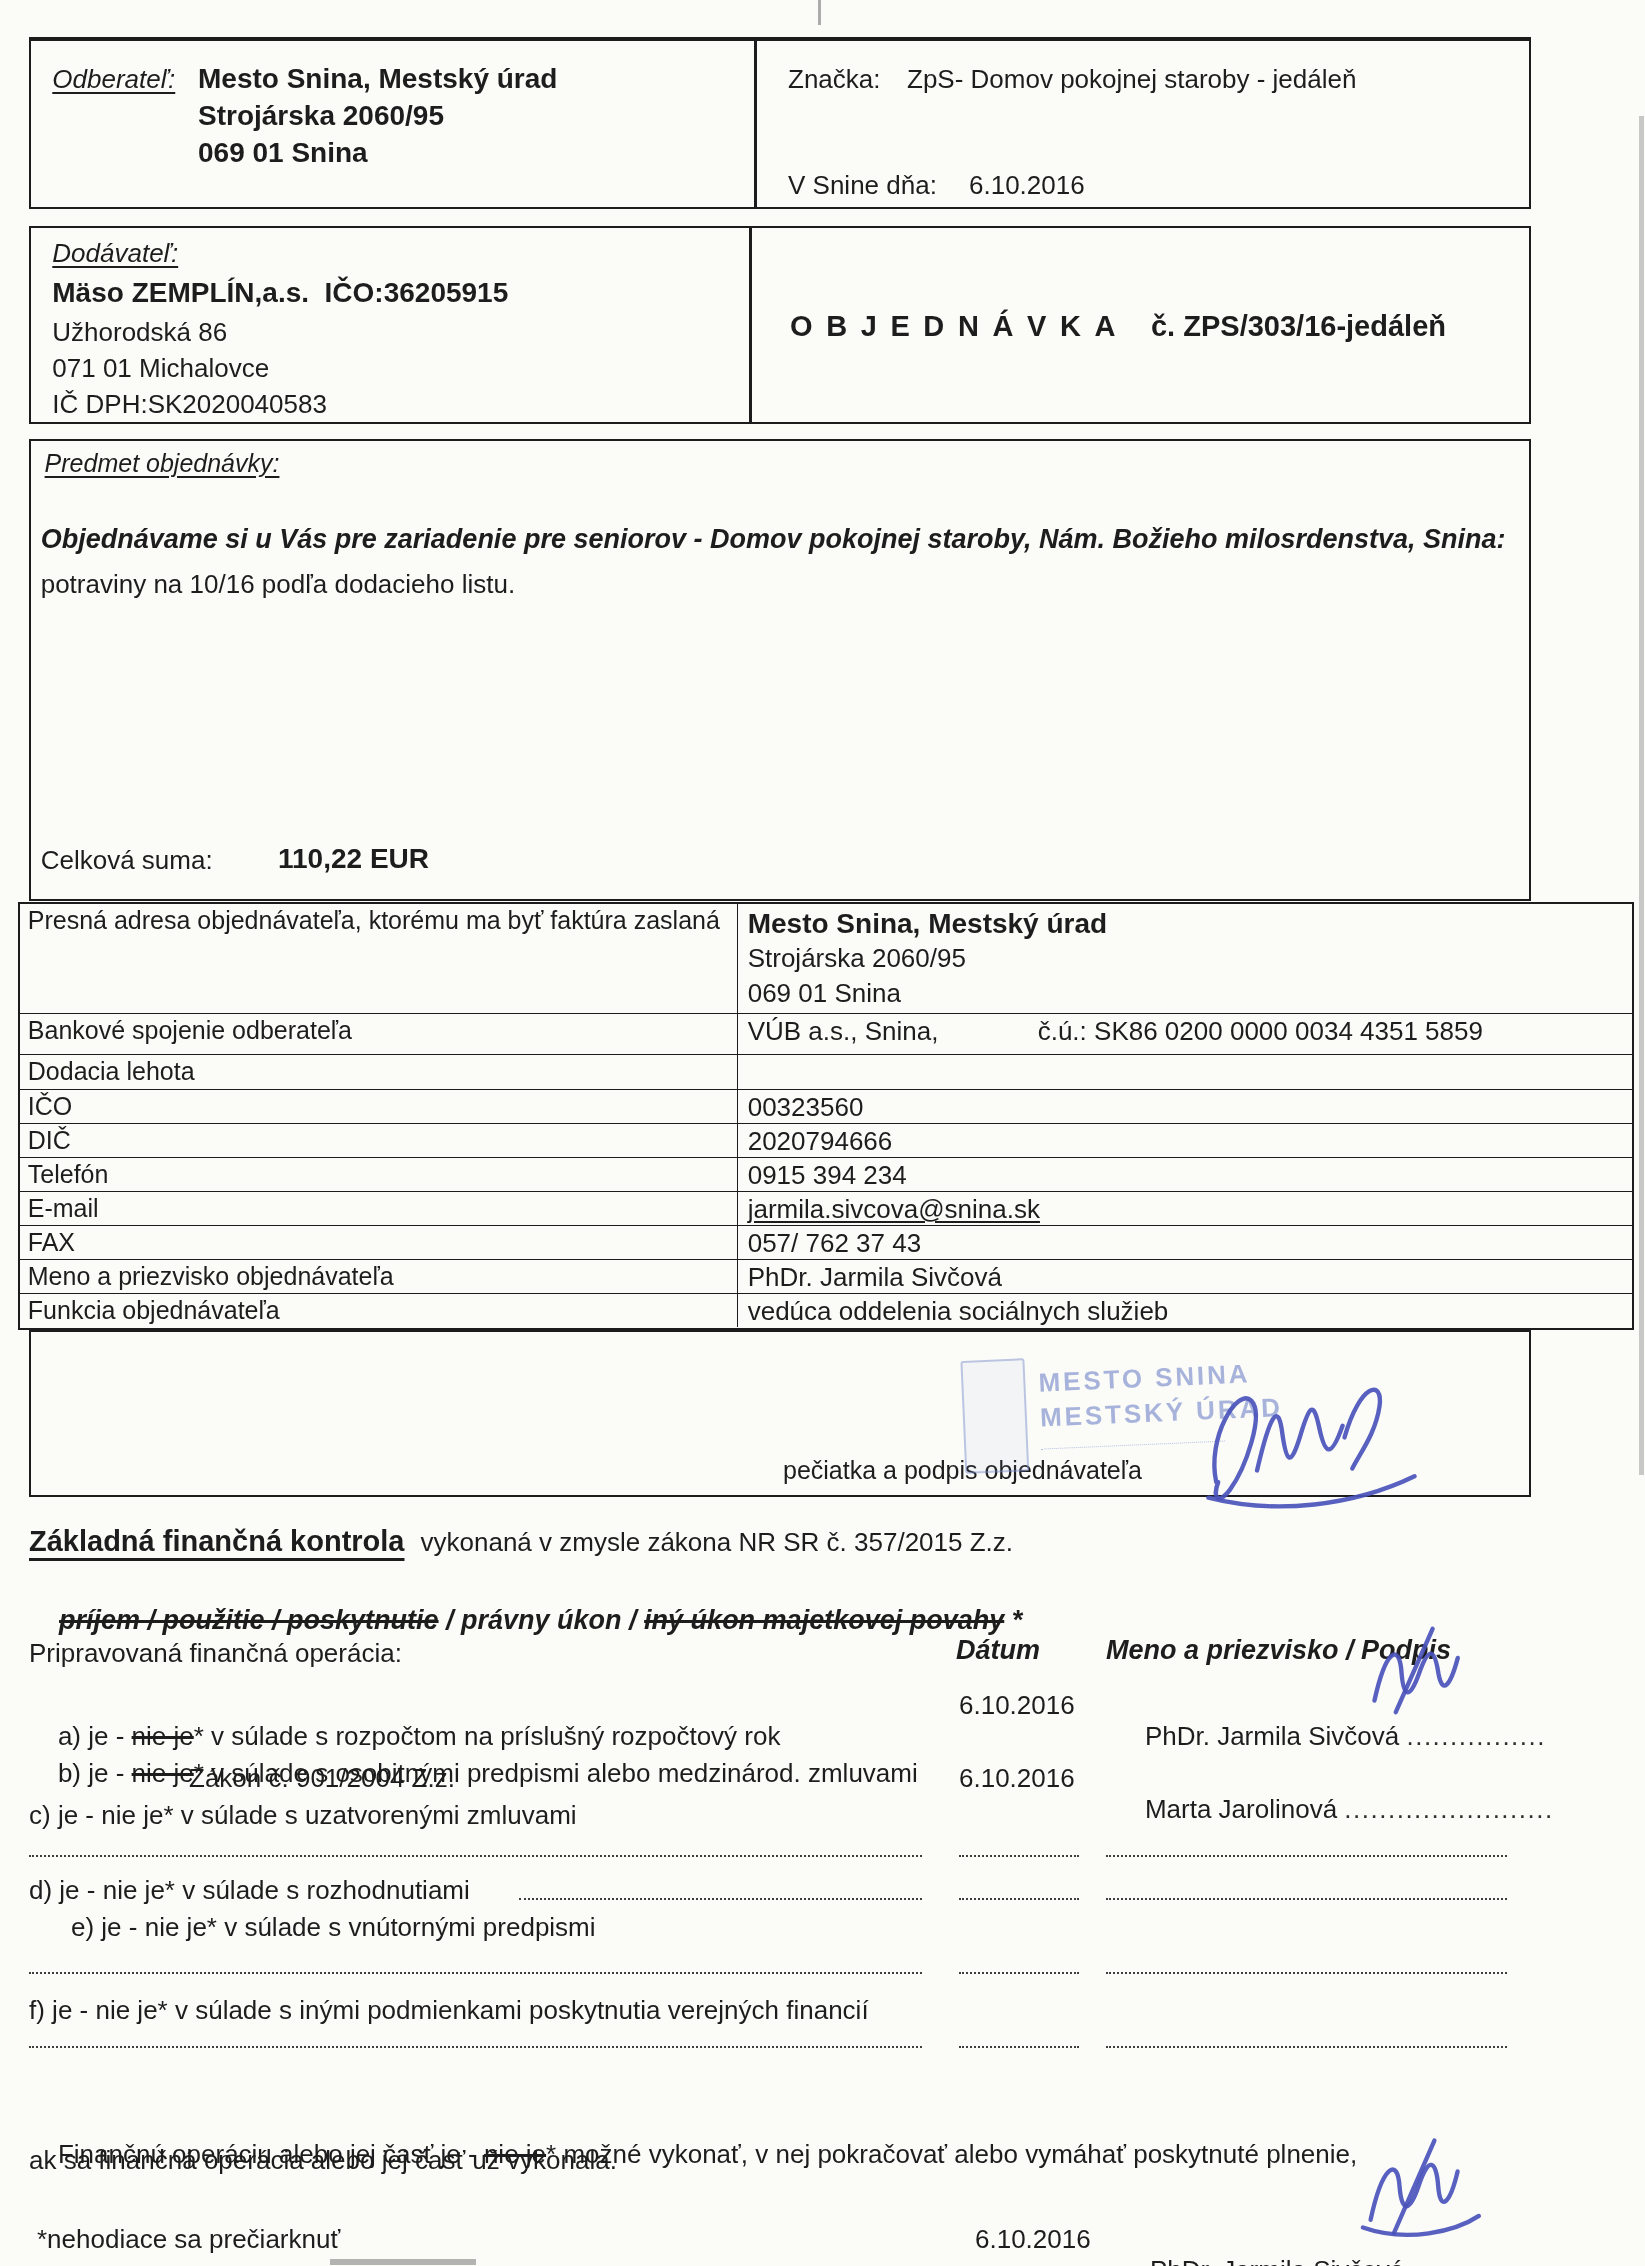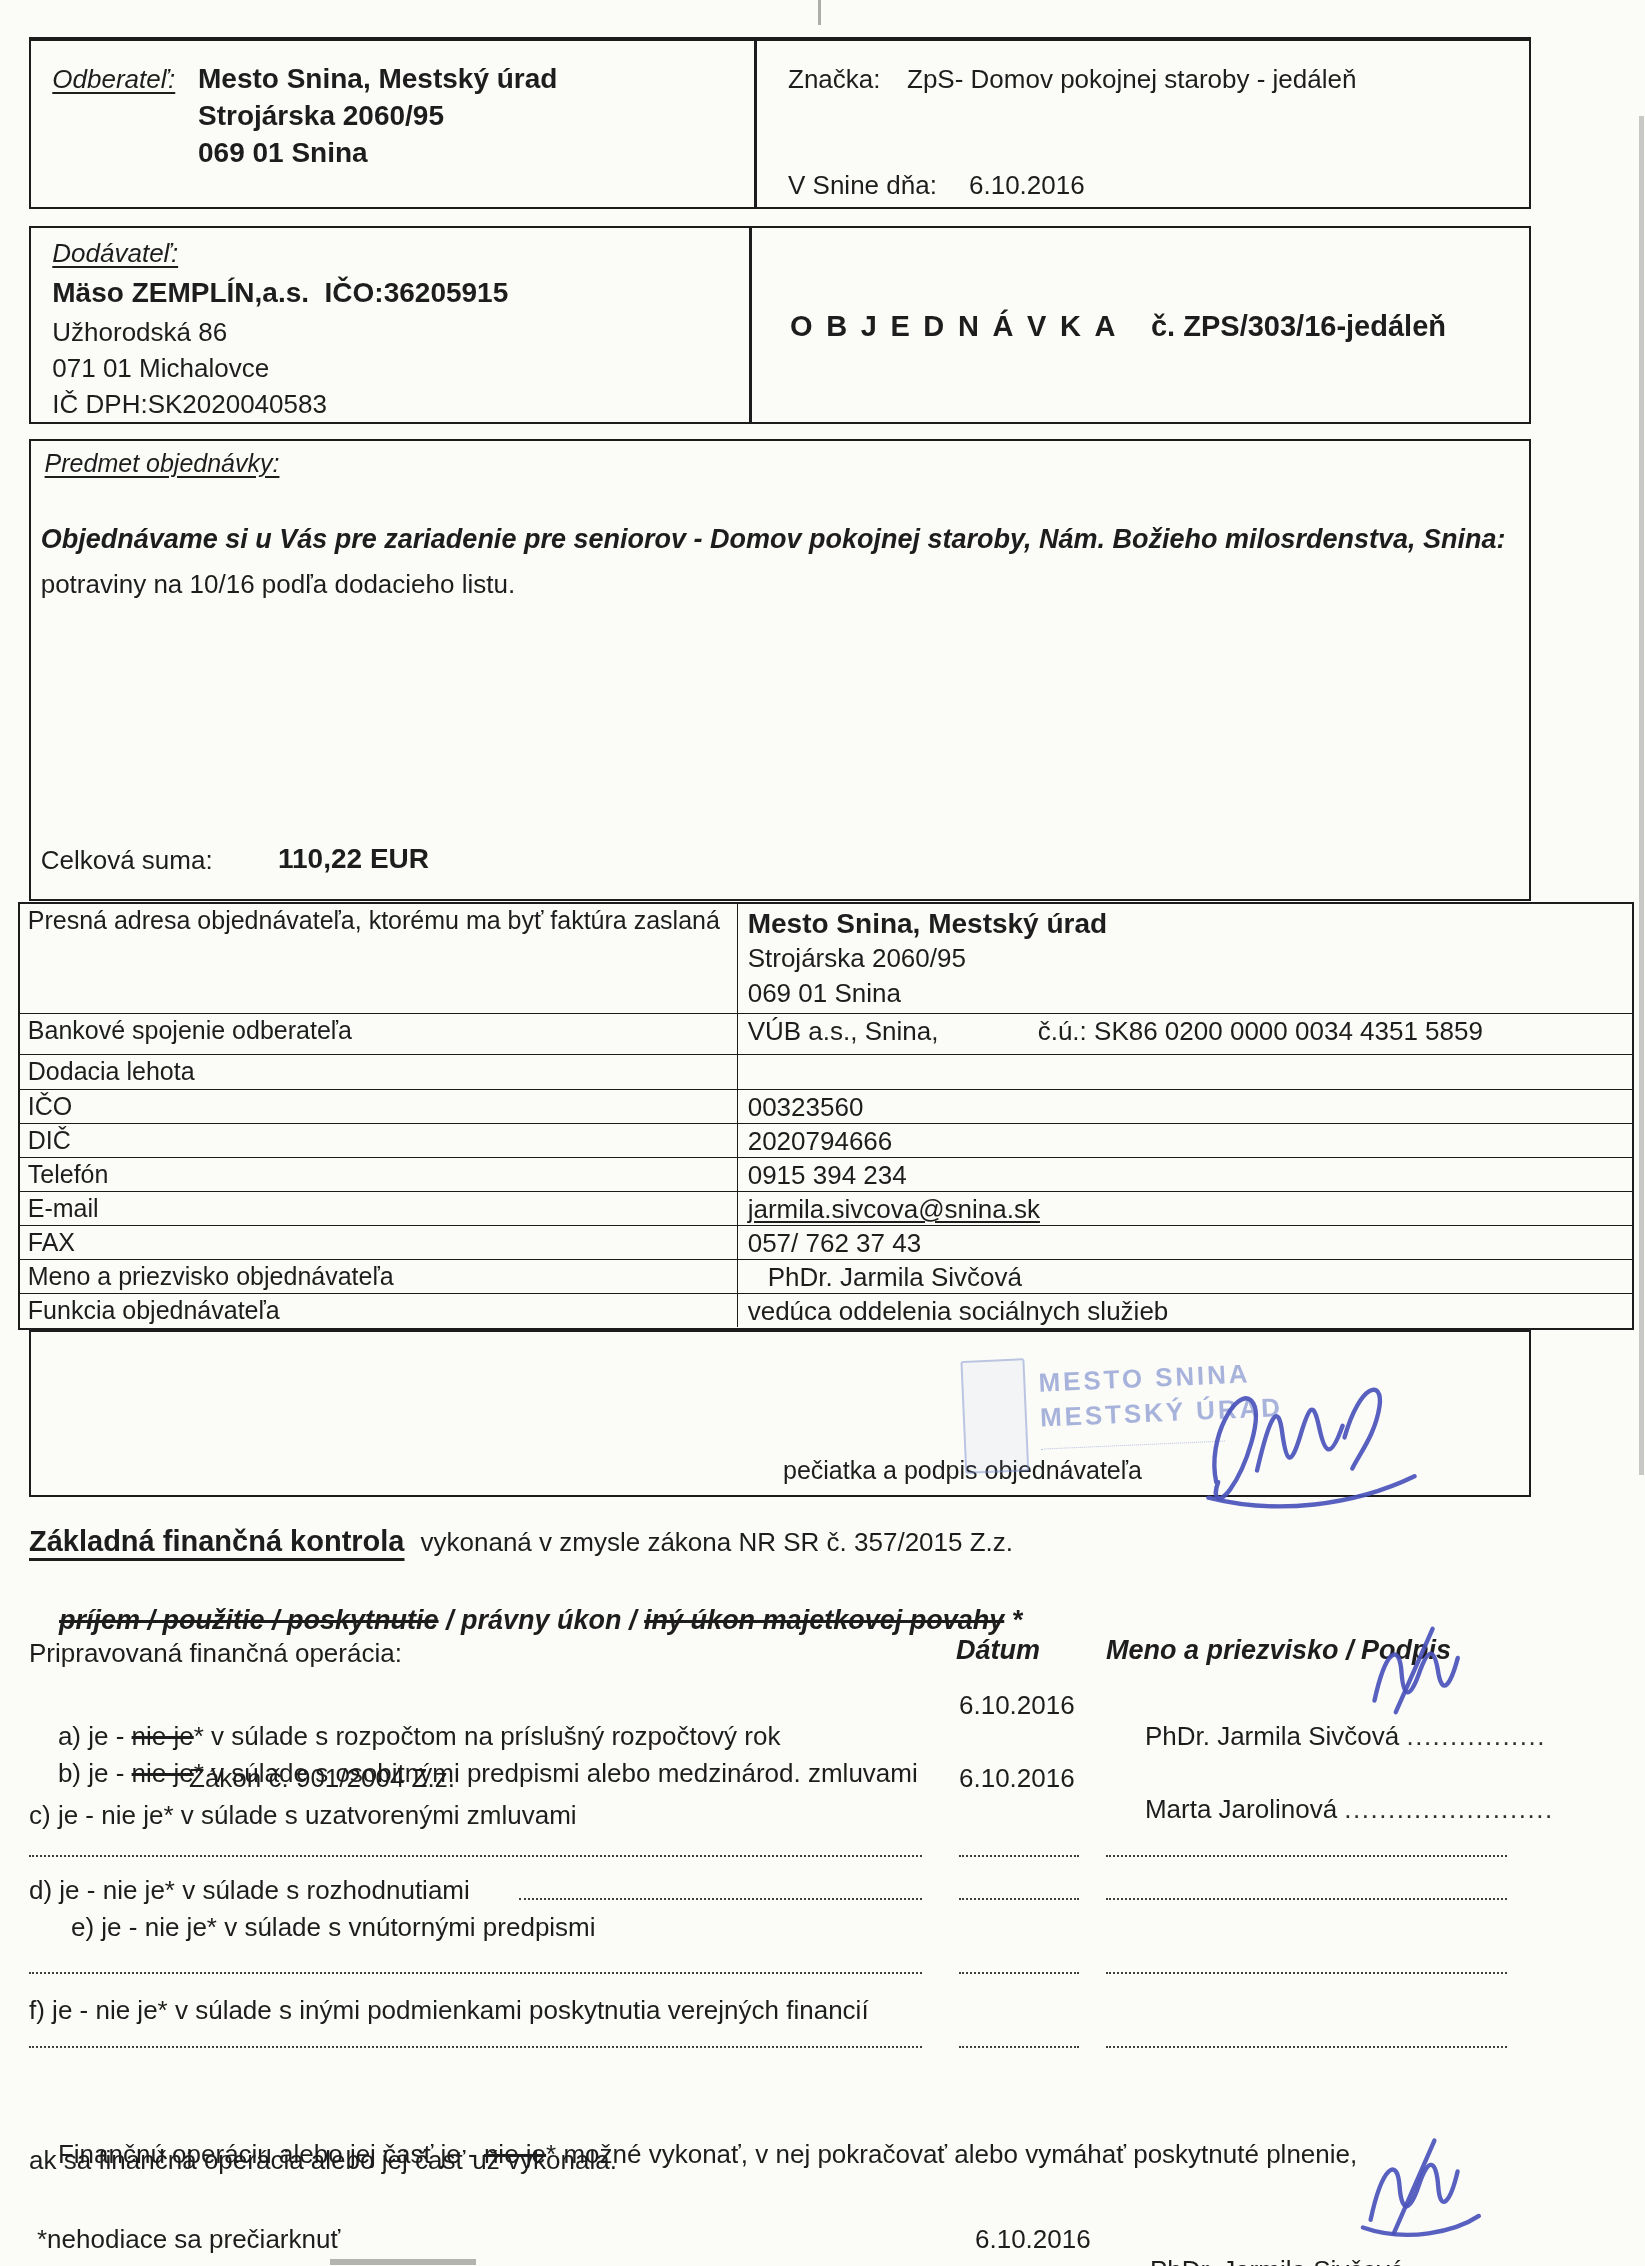--- a/index.html
+++ b/index.html
@@ -122,21 +122,21 @@
       <div class="tvalue">0915 394 234</div>
     </div>
     <div class="trow" style="height:34px;">
       <div class="tlabel">E-mail</div>
       <div class="tvalue uline">jarmila.sivcova@snina.sk</div>
     </div>
     <div class="trow" style="height:34px;">
       <div class="tlabel">FAX</div>
       <div class="tvalue">057/ 762 37 43</div>
     </div>
-    <div class="trow" style="height:34px;gap:20px;">
+    <div class="trow" style="height:34px;">
       <div class="tlabel">Meno a priezvisko objednávateľa</div>
       <div class="tvalue">PhDr. Jarmila Sivčová</div>
     </div>
     <div class="trow" style="height:34px;">
       <div class="tlabel">Funkcia objednávateľa</div>
       <div class="tvalue">vedúca oddelenia sociálnych služieb</div>
     </div>
   </div>
 
   <div class="box" style="left:29px;top:1330px;width:1502px;height:167px;">

